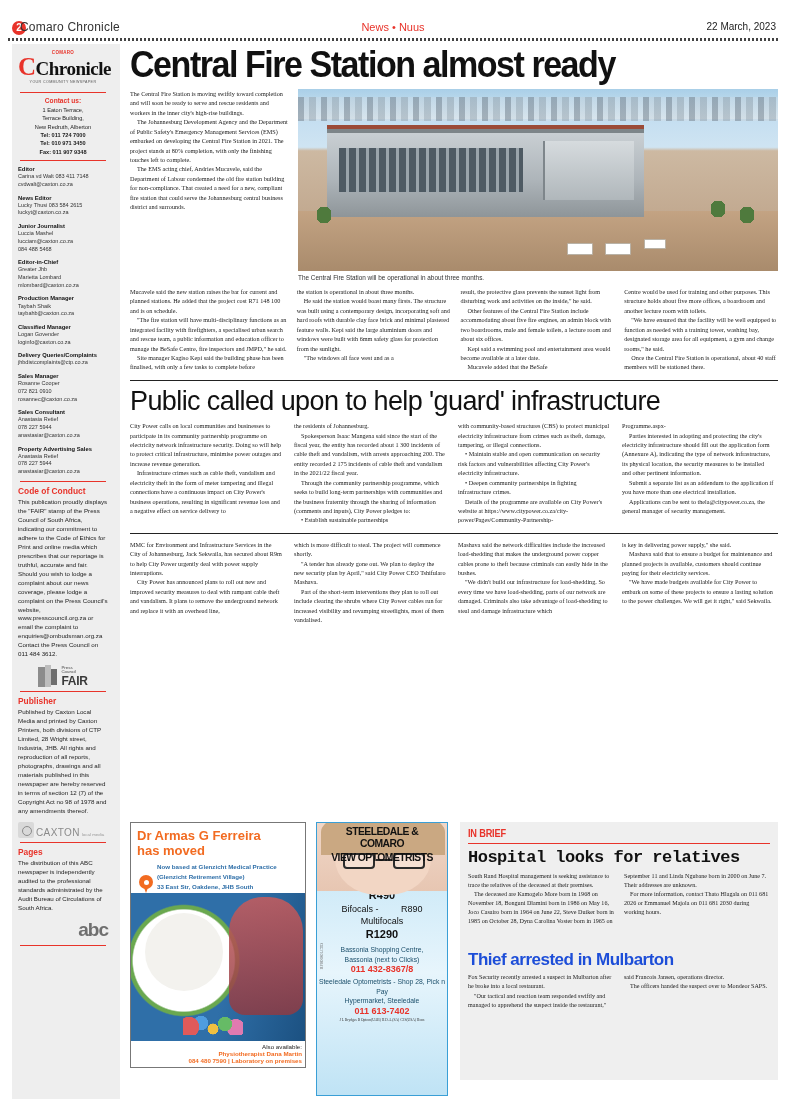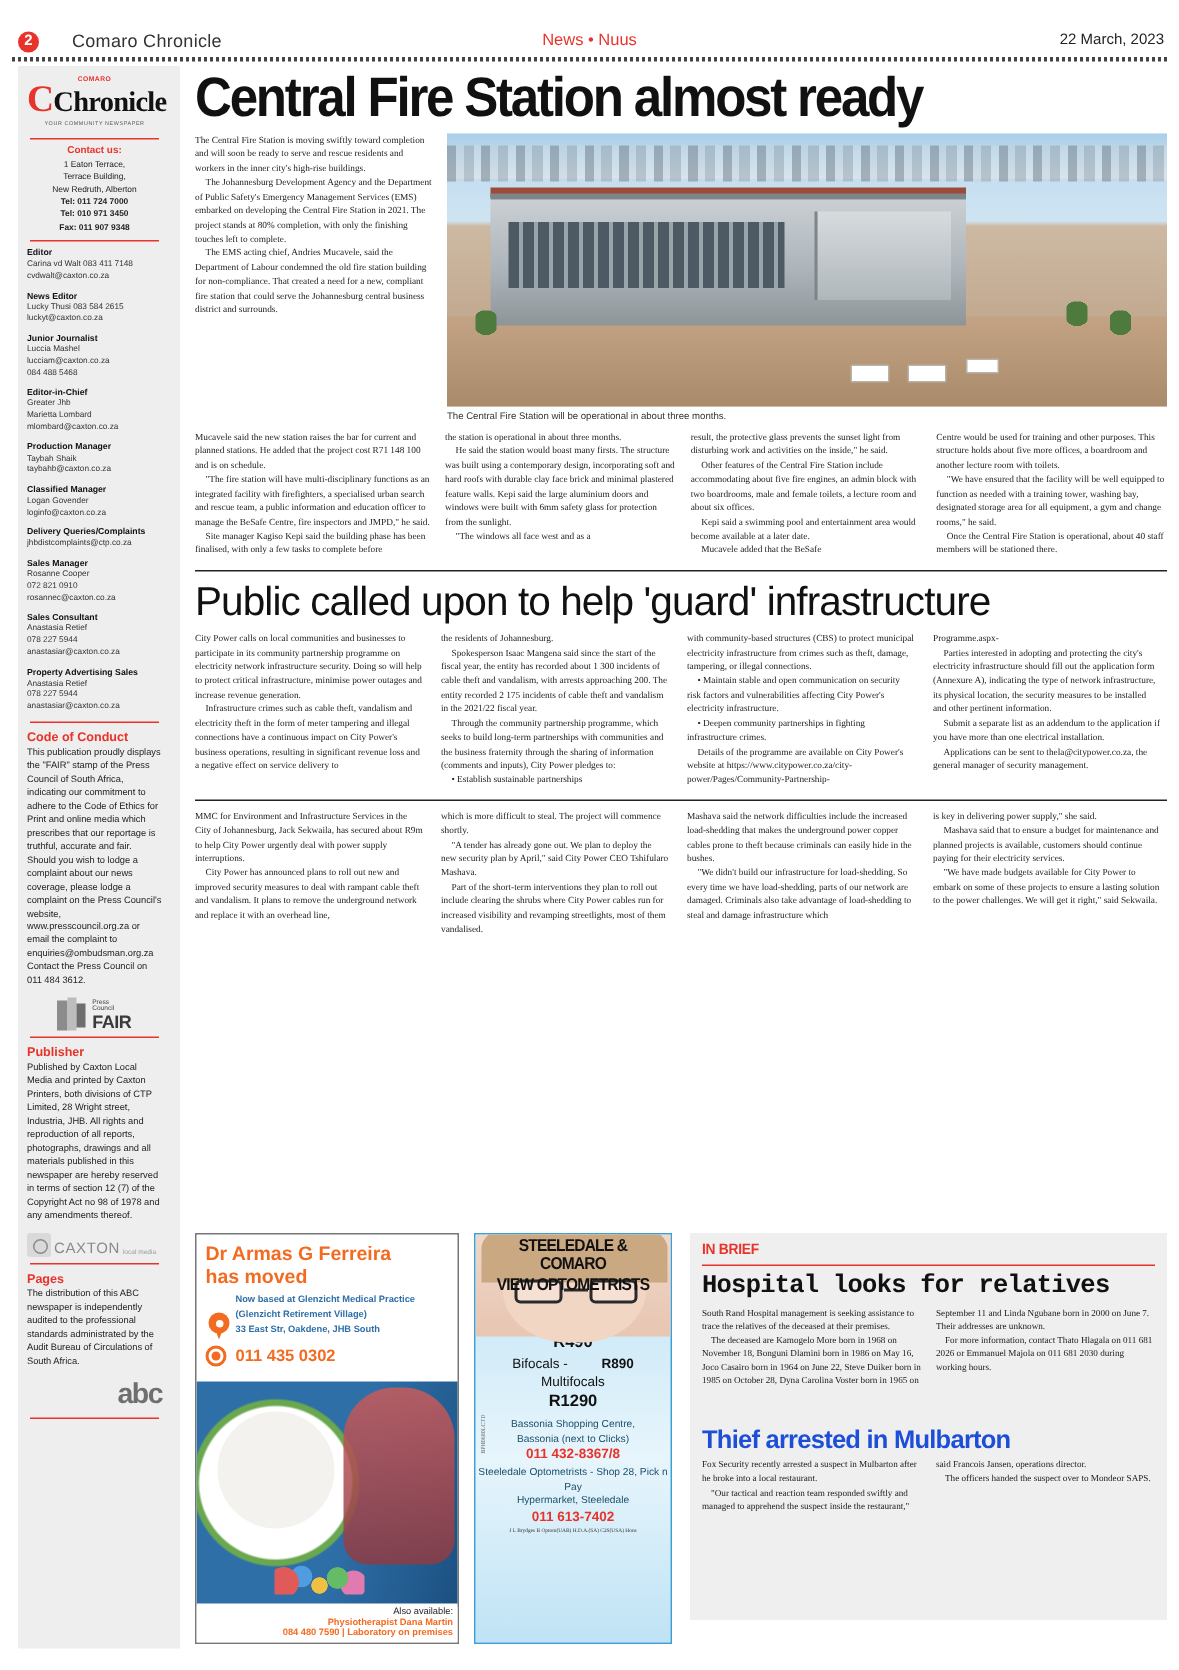--- a/index.html
+++ b/index.html
@@ -18,21 +18,21 @@
   .page-badge {
     position: absolute; left: 12px; top: 1px;
     width: 14px; height: 14px; border-radius: 50%;
     background: #e8332a; color: #fff;
     font-family: "Liberation Sans", sans-serif;
     font-size: 10px; font-weight: bold;
     display: flex; align-items: center; justify-content: center;
     line-height: 1;
   }
   .masthead-title {
-    position: absolute; left: 48px; top: 0px;
+    position: absolute; left: 20px; top: 0px;
     font-family: "Liberation Sans", sans-serif;
     font-size: 12px; color: #333; letter-spacing: .2px;
   }
   .masthead-section {
     position: absolute; left: 0; right: 0; top: 1px;
     text-align: center;
     font-family: "Liberation Sans", sans-serif;
     font-size: 11px; color: #e8332a;
   }
   .masthead-date {
@@ -162,21 +162,21 @@
     background:radial-gradient(circle at 50% 40%, #4f7a3d 0 60%, transparent 61%); }
   .tree.a{left:4%;} .tree.b{left:86%; bottom:50px;} .tree.c{left:92%;}
   .photo-caption {
     font-family:"Liberation Sans", sans-serif; font-size:6.4px; color:#333;
     padding: 3px 0 4px 0;
   }
 
   .ad-row { position:absolute; left:130px; top:822px; width:648px; height:278px; }
 
   
-  .ad1 { position:absolute; left:0; top:0; width:176px; height:274px;
+  .ad1 { position:absolute; left:0; top:0; width:176px; height:246px;
          border:1px solid #777; background:#fff; overflow:hidden; }
   .ad1-title { font-family:"Liberation Sans",sans-serif; font-weight:bold;
                font-size:13px; color:#f26b21; line-height:1.1; padding:6px 6px 0 6px;}
   .ad1-sub { font-family:"Liberation Sans",sans-serif; font-weight:bold;
              font-size:13px; color:#f26b21; padding:0 6px 4px 6px;}
   .ad1-addr { font-family:"Liberation Sans",sans-serif; font-size:6.2px;
               color:#2f6fa8; font-weight:bold; line-height:1.55; padding-left:26px; }
   .pin { position:absolute; left:8px; top:52px; width:14px;height:18px;}
   .pin::before{content:"";position:absolute;left:0;top:0;width:14px;height:14px;
     border-radius:50%;background:#f26b21;}
@@ -228,21 +228,21 @@
   .ad2-photo .glasses i{position:absolute;top:0;width:32px;height:16px;border:2px solid #2b2b2b;border-radius:4px;background:rgba(255,255,255,.25);}
   .ad2-photo .glasses i:nth-child(1){left:0;} .ad2-photo .glasses i:nth-child(2){right:0;}
   .ad2-photo .glasses b{position:absolute;left:33px;top:6px;width:16px;height:2px;background:#2b2b2b;}
   .ad2-h { font-family:"Liberation Sans",sans-serif;font-weight:bold;font-size:11.5px;
     color:#111;text-align:center;line-height:1.05;letter-spacing:-.6px;
     transform:scaleX(.9); margin-top:2px;}
   .ad2-h2 { font-family:"Liberation Sans",sans-serif;font-weight:bold;font-size:9.2px;
     color:#111;text-align:center;letter-spacing:.2px;margin:2px 0 1px;}
   .ad2-li { text-align:center; font-family:"Liberation Sans",sans-serif;
     font-size:9px; color:#111; line-height:1.35;}
-  .ad2-li b{font-weight:bold;padding-left:20px;}
+  .ad2-li b{font-weight:normal;padding-left:20px;}
   .ad2-big{font-size:11px;font-weight:bold;}
   .ad2-loc{text-align:center;font-family:"Liberation Sans",sans-serif;font-size:6.8px;color:#1c4f6b;line-height:1.4;margin-top:3px;}
   .ad2-tel{text-align:center;font-family:"Liberation Sans",sans-serif;font-weight:bold;font-size:9px;color:#e8332a;}
   .ad2-fine{text-align:center;font-size:3.6px;color:#333;margin-top:2px;}
   .ad2-vcode{position:absolute;left:2px;top:120px;font-size:4px;color:#666;
     writing-mode:vertical-rl;transform:rotate(180deg);}
 
   
   .brief { position:absolute; left:330px; top:0; width:318px; height:258px;
            background:#efefef; padding:6px 8px; }

